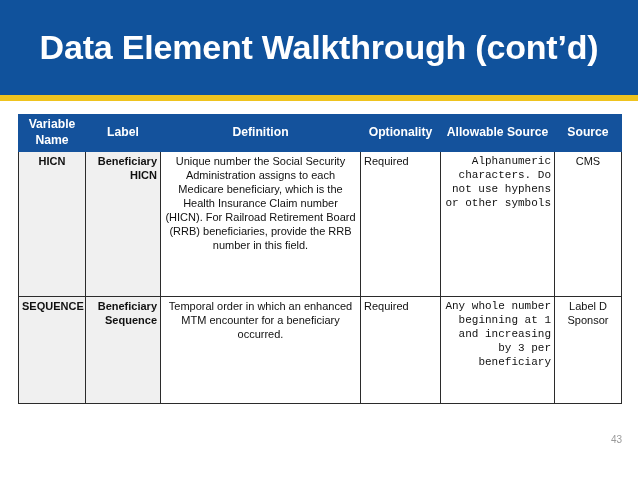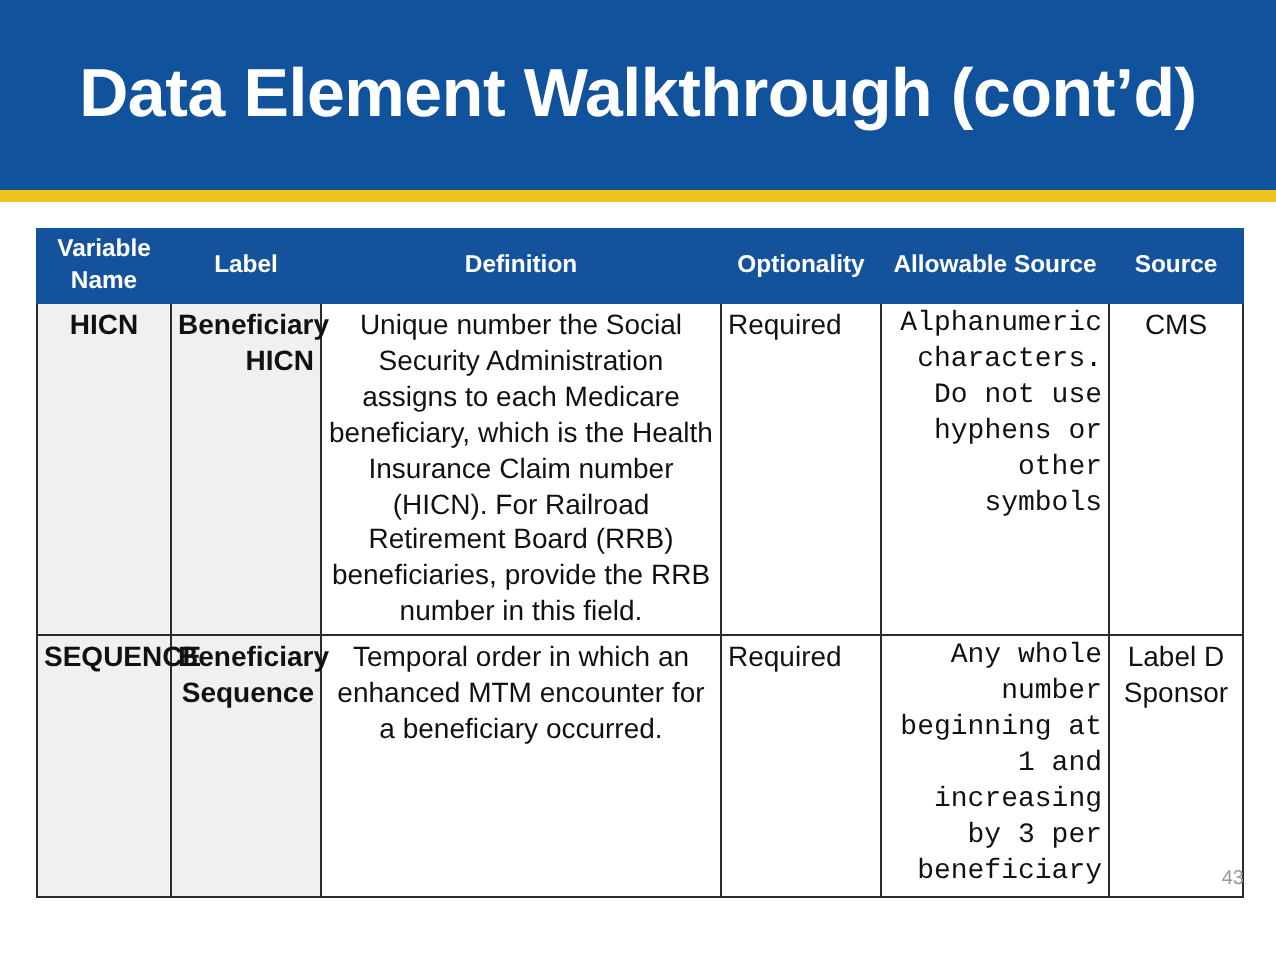--- a/index.html
+++ b/index.html
@@ -60,21 +60,21 @@
     table-layout: fixed;
     width: 603px;
     border: 1px solid #111111;
     padding-left: 42px;
   }
   table.dd th,
   table.dd td {
     border: 1px solid #2b2b2b;
     vertical-align: top;
     padding: 2px 3px;
-    font-size: 14px;
+    font-size: 11px;
     line-height: 1.28;
     color: #111111;
   }
   table.dd thead th {
     background: #14529C;
     color: #ffffff;
     font-weight: bold;
     text-align: center;
     vertical-align: middle;
     font-size: 12.2px;

